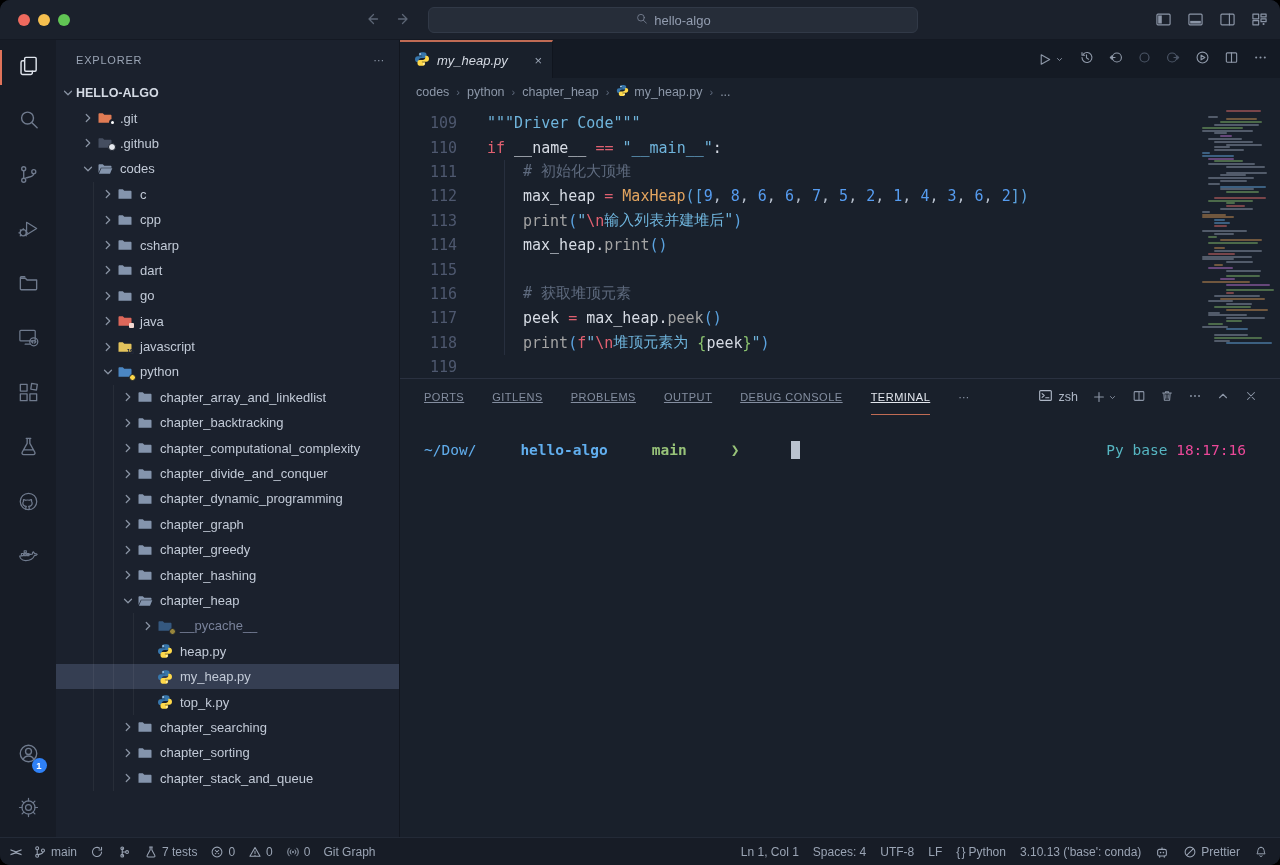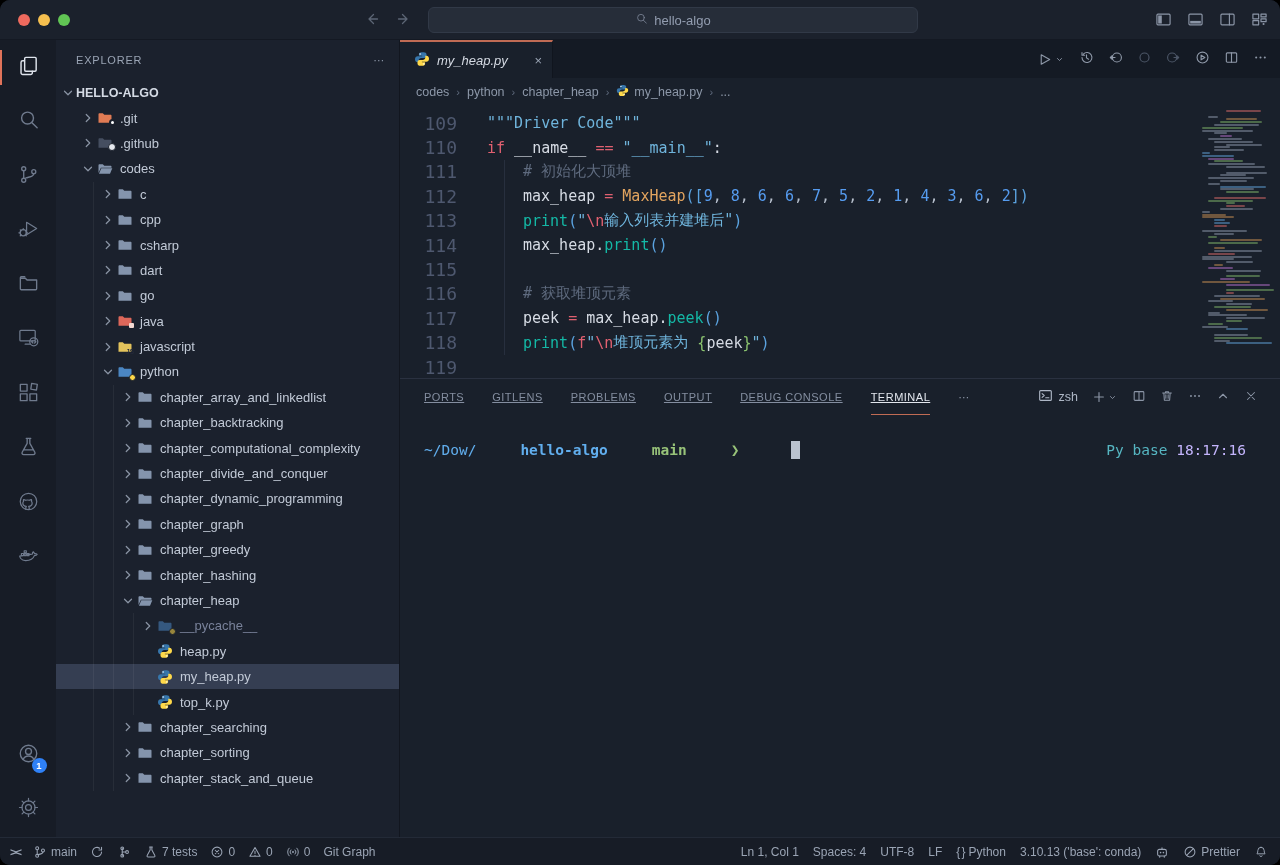--- a/index.html
+++ b/index.html
@@ -47,40 +47,40 @@
   .ed-actions{position:absolute;right:12px;top:0;height:38px;display:flex;align-items:center;gap:14px;color:#8e98a8;}
   .ed-actions .dim{color:#4d5768;}
   .runwrap{display:flex;align-items:center;gap:2px;}
   .breadcrumbs{height:28px;display:flex;align-items:center;padding-left:16px;font-size:12.5px;color:#8c97a8;gap:7px;background:#19202b;}
   .breadcrumbs .sep{color:#5f6a7d;font-size:11px;}
   .bc-item{display:flex;align-items:center;gap:5px;}
   
   .code{position:relative;height:272px;background:#19202b;font-family:"DejaVu Sans Mono",monospace;font-size:15px;
         padding-top:5px;overflow:hidden;}
   .cline{height:24.4px;display:flex;align-items:center;white-space:pre;}
-  .ln{width:57px;text-align:right;color:#4e586f;flex:none;font-size:18px;}
+  .ln{width:57px;text-align:right;color:#4e586f;flex:none;font-size:15px;}
   .ltext{padding-left:30px;display:flex;align-items:center;}
   .indent{display:inline-block;width:36px;height:24.4px;position:relative;}
   .indent::before{content:'';position:absolute;left:17px;top:0;bottom:0;border-left:1px solid #272f3e;}
-  .tk-kw{color:#e06070}.tk-cls{color:#e2a45f}.tk-fn{color:#14b8a6}.tk-str{color:#6fb4dc}.tk-num{color:#569cf0}
+  .tk-kw{color:#e06070}.tk-cls{color:#e2a45f}.tk-fn{color:#a3a3a3}.tk-str{color:#6fb4dc}.tk-num{color:#569cf0}
   .tk-esc{color:#e06070}.tk-cmt{color:#5e6a7e}.tk-txt{color:#d6dbe4}.tk-pun{color:#b6bfcc}.tk-par{color:#5ba3e0}.tk-brc{color:#8cc570}
   .minimap{position:absolute;right:6px;top:2px;width:72px;height:238px;pointer-events:none;}
   .mm{position:absolute;height:2px;border-radius:1px;}
   
   .panel{height:459px;background:#19202b;border-top:1px solid #2a3140;display:flex;flex-direction:column;}
   .panel-tabs{height:36px;display:flex;align-items:center;padding:0 22px 0 24px;gap:28px;font-size:11px;letter-spacing:.5px;color:#848ea0;}
   .ptab{height:36px;display:flex;align-items:center;cursor:pointer;border-bottom:1.5px solid transparent;text-decoration:underline;}
   .ptab.active{color:#e2e6ed;border-bottom-color:#c06b54;}
   .ptab-dots{color:#8b95a6;cursor:pointer;}
   .panel-right{margin-left:auto;display:flex;align-items:center;gap:14px;color:#8b95a6;}
   .shell{display:flex;align-items:center;gap:6px;font-size:12.5px;color:#aeb7c6;letter-spacing:0;}
   .term{flex:1;position:relative;font-family:"DejaVu Sans Mono",monospace;font-size:14.5px;padding:26px 34px 0 24px;}
   .promptline{display:flex;align-items:center;gap:44px;}
   .t-blue{color:#61aeee}.t-blueb{color:#61aeee;font-weight:bold}.t-green{color:#98c379;font-weight:bold}
-  .t-cyan{color:#56b6c2}.t-dim{color:#c4b5fd}
+  .t-cyan{color:#56b6c2}.t-dim{color:#ec4899}
   .cursor{display:inline-block;width:9px;height:18px;background:#b9c2cf;margin-left:8px;}
   .t-right{margin-left:auto;}
   
   .statusbar{height:28px;background:#171c26;border-top:1px solid #232a37;display:flex;align-items:center;
              padding:0 12px 0 10px;font-size:12px;color:#9aa4b4;}
   .sb-item{display:flex;align-items:center;gap:4px;margin-right:13px;cursor:pointer;white-space:nowrap;}
   .sb-right{margin-left:auto;display:flex;align-items:flex-end;}
   .sb-right .sb-item{margin-right:0;margin-left:14px;}
   .remote{font-weight:bold;letter-spacing:-2px;font-size:12px;transform:scaleY(.9) rotate(0deg);}
   .braces{font-size:12px;letter-spacing:-1px;}

